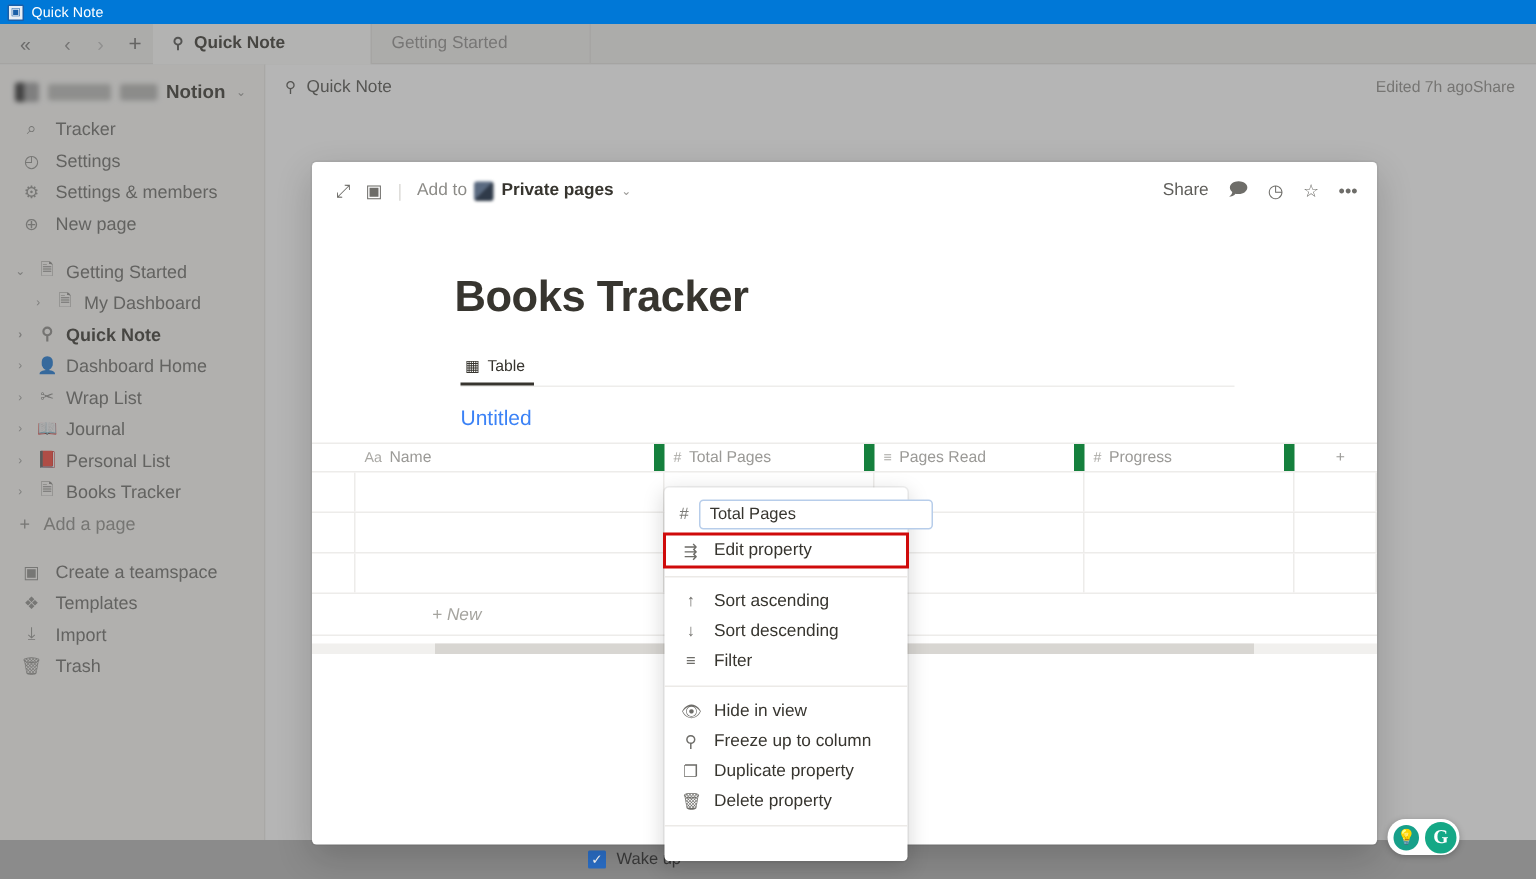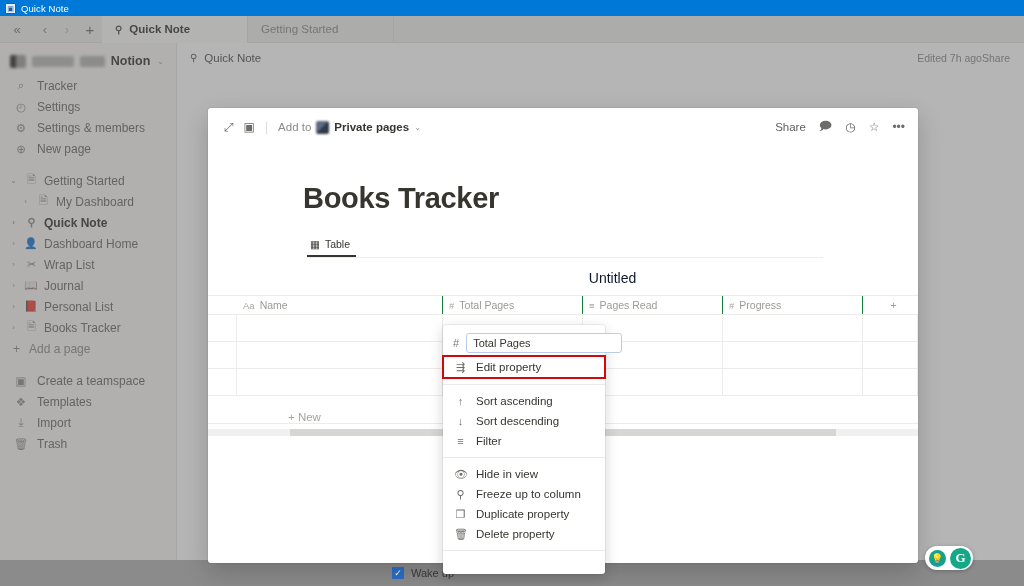--- a/index.html
+++ b/index.html
@@ -135,38 +135,38 @@
 
   .dlg-body { padding: 0 0 0 0; position: relative; }
   .bigtitle {
     font-size: 29px; font-weight: bold; color: #37352f;
     padding: 36px 0 0 95px; letter-spacing: -.3px;
   }
   .viewtabs { margin: 18px 0 0 99px; width: 516px; border-bottom: 1px solid #eeedeb;
     display: flex; align-items: flex-end; height: 25px; }
   .viewtab { display: flex; align-items: center; gap: 5px; font-size: 10.5px;
     color: #37352f; padding: 0 6px 5px 3px; border-bottom: 2px solid #37352f; }
-  .untitled { font-size: 14px; color: #0f172a; padding: 12px 0 0 99px; text-align: center; }
+  .untitled { font-size: 14px; color: #3b82f6; padding: 12px 0 0 99px; }
 
   
   .tbl { margin-top: 9px; position: relative; }
   .tbl-head { display: flex; height: 20px; border-bottom: 1px solid #edecea;
     border-top: 1px solid #edecea; font-size: 10.5px; color: #9b9a97; }
   .th { display: flex; align-items: center; gap: 5px; padding-left: 6px;
-    border-right: 1px solid #15803d; }
+    border-right: 7px solid #15803d; }
   .th .tic { font-size: 9.5px; color: #a9a8a4; }
   .c0 { width: 29px; border-right: none; }
   .c1 { width: 206px; }
   .c2 { width: 140px; }
   .c3 { width: 140px; }
   .c4 { width: 140px; }
   .c5 { width: 55px; justify-content: center; border-right: none; }
   .tbl-row { display: flex; height: 27px; border-bottom: 1px solid #edecea; }
   .td { border-right: 1px solid #edecea; }
-  .newrow { height: 28px; display: flex; align-items: flex-end; border-bottom: 1px solid #edecea; }
+  .newrow { height: 28px; display: flex; align-items: center; border-bottom: 1px solid #edecea; font-style: italic; }
   .newlabel { font-size: 11.5px; color: #a5a49f; margin-left: 80px; }
   .hscroll-track { position: absolute; left: 0; top: 0; width: 710px; height: 7px; background: #f1f0ee; }
   .hscroll-thumb { position: absolute; left: 82px; top: 0; width: 546px; height: 7px; background: #d8d6d2; }
 
   
   .ctxmenu {
     position: absolute; left: 443px; top: 309px; width: 162px; height: 249px;
     background: #ffffff; border-radius: 3px;
     box-shadow: 0 0 0 1px rgba(15,15,15,.06), 0 4px 14px rgba(15,15,15,.18);
     z-index: 60; padding: 6px 0 0 0; font-size: 11.5px; color: #37352f;

